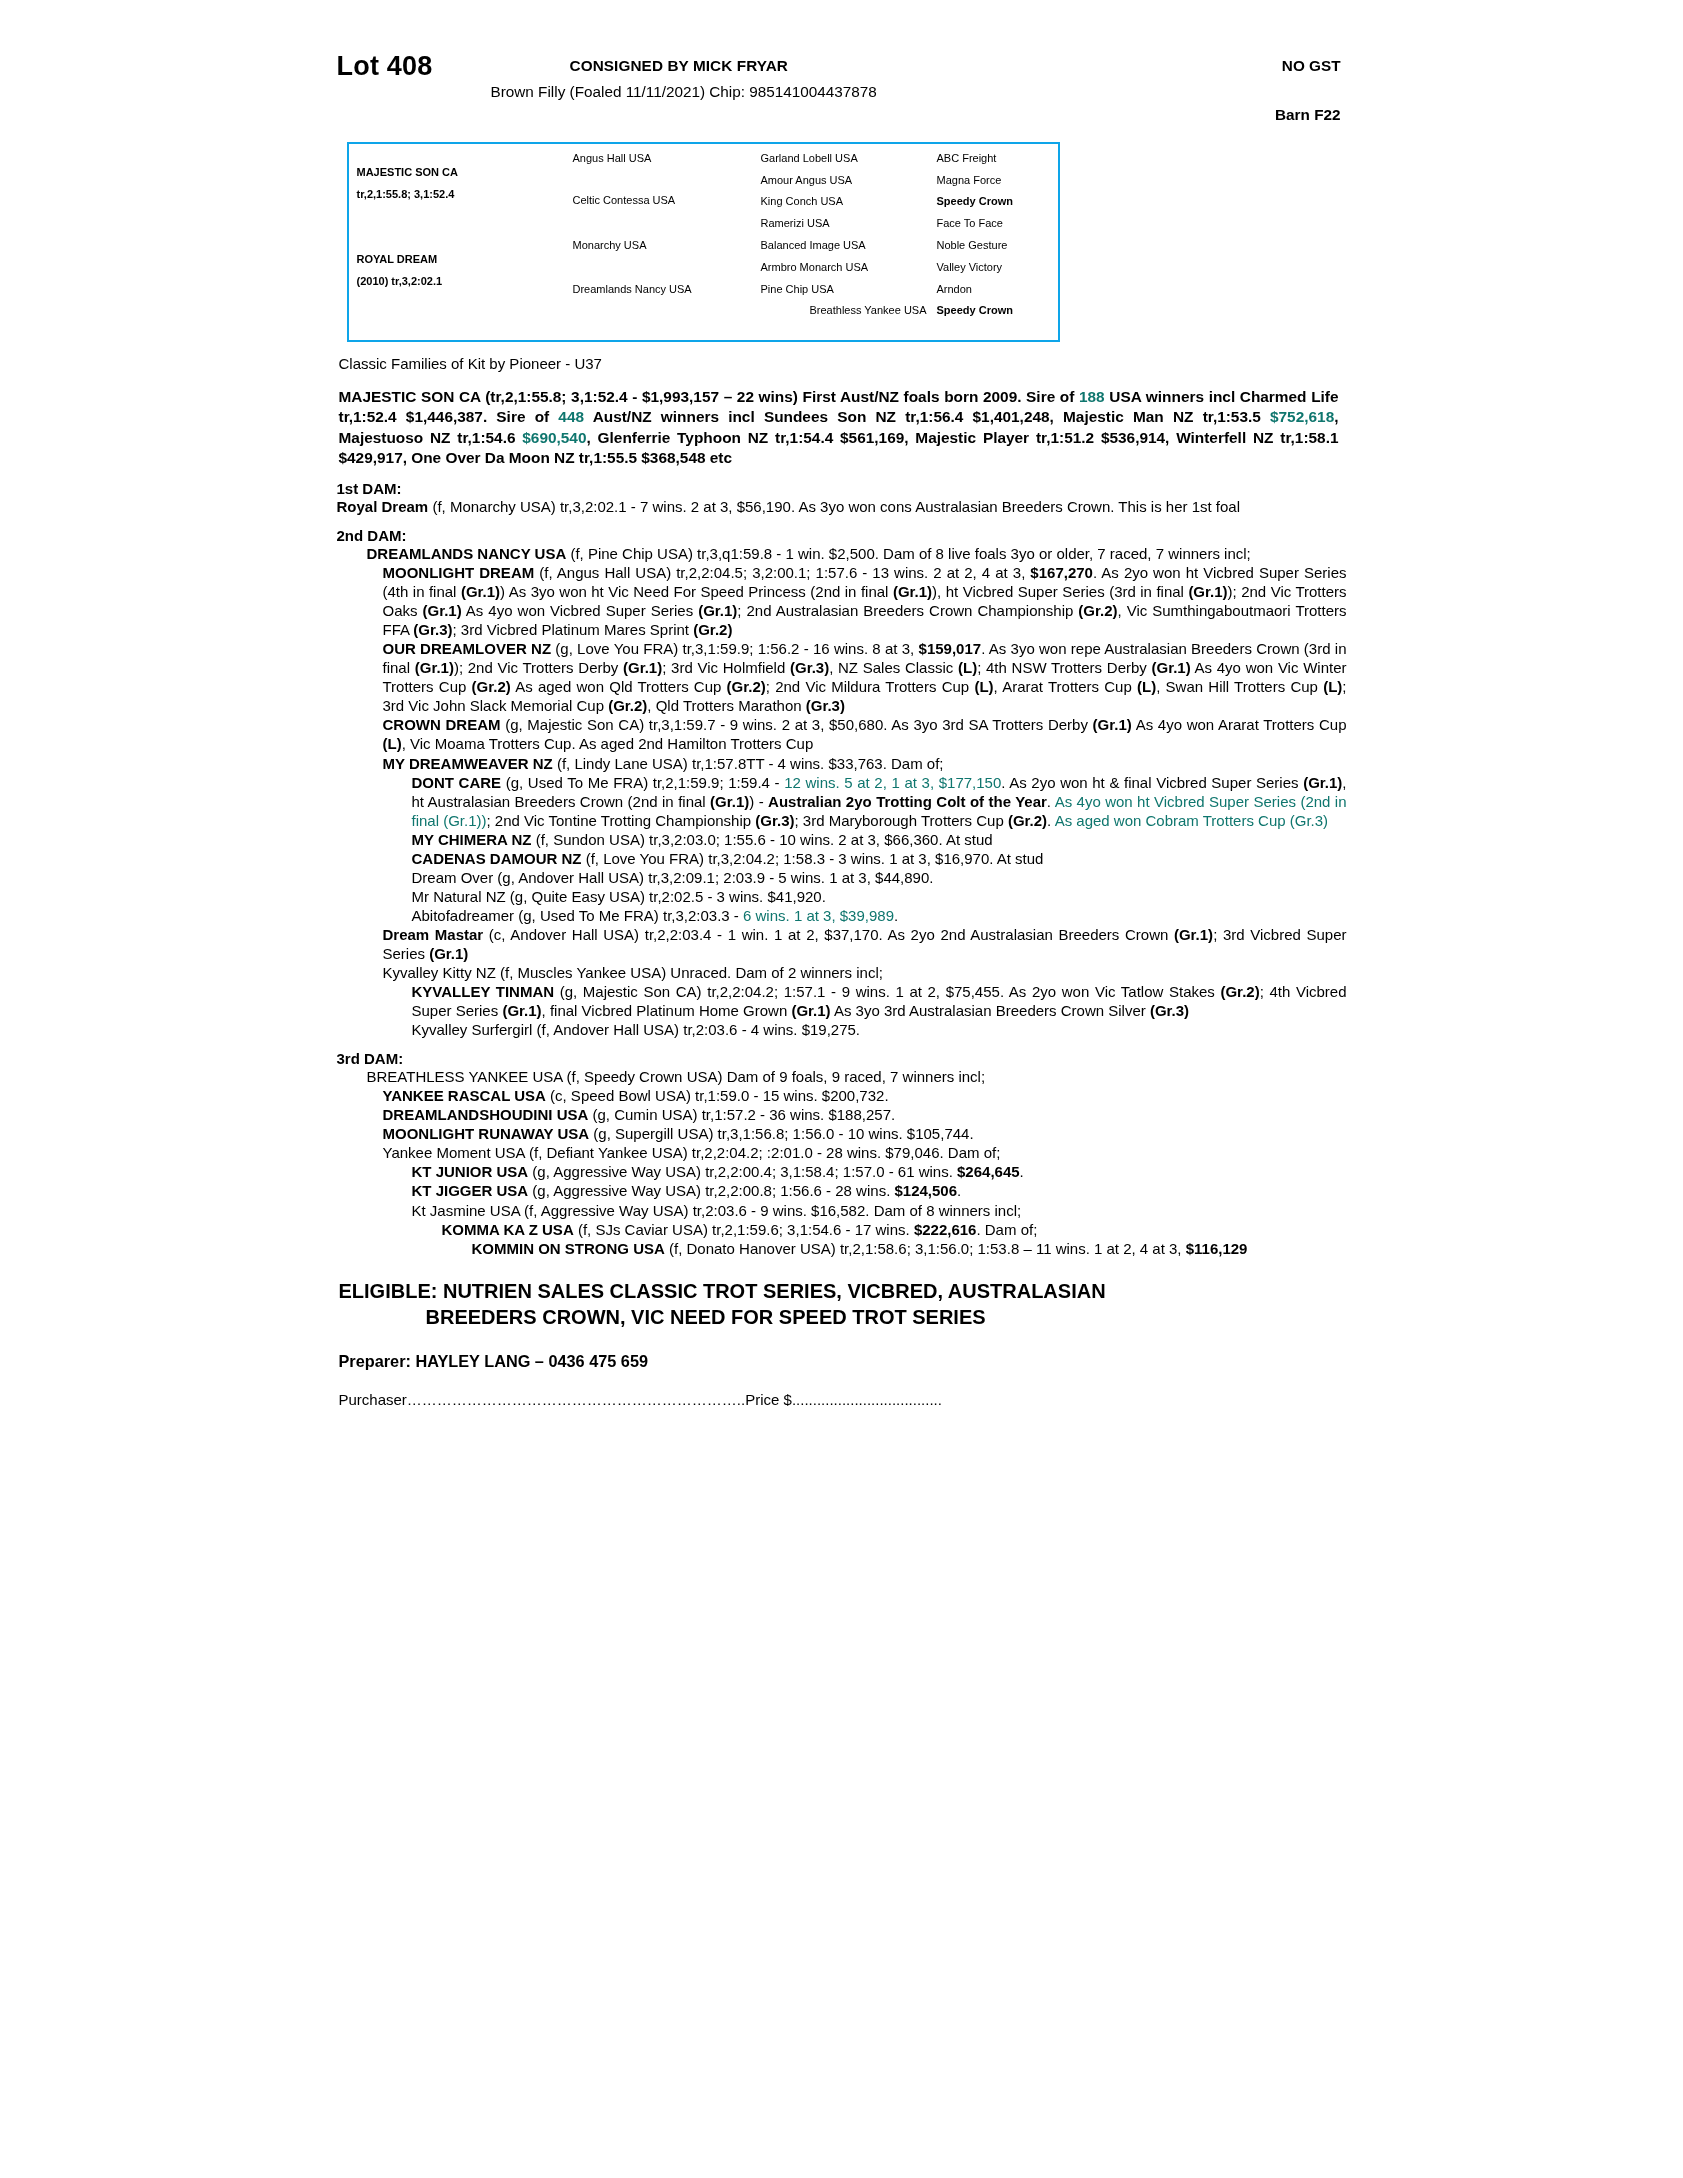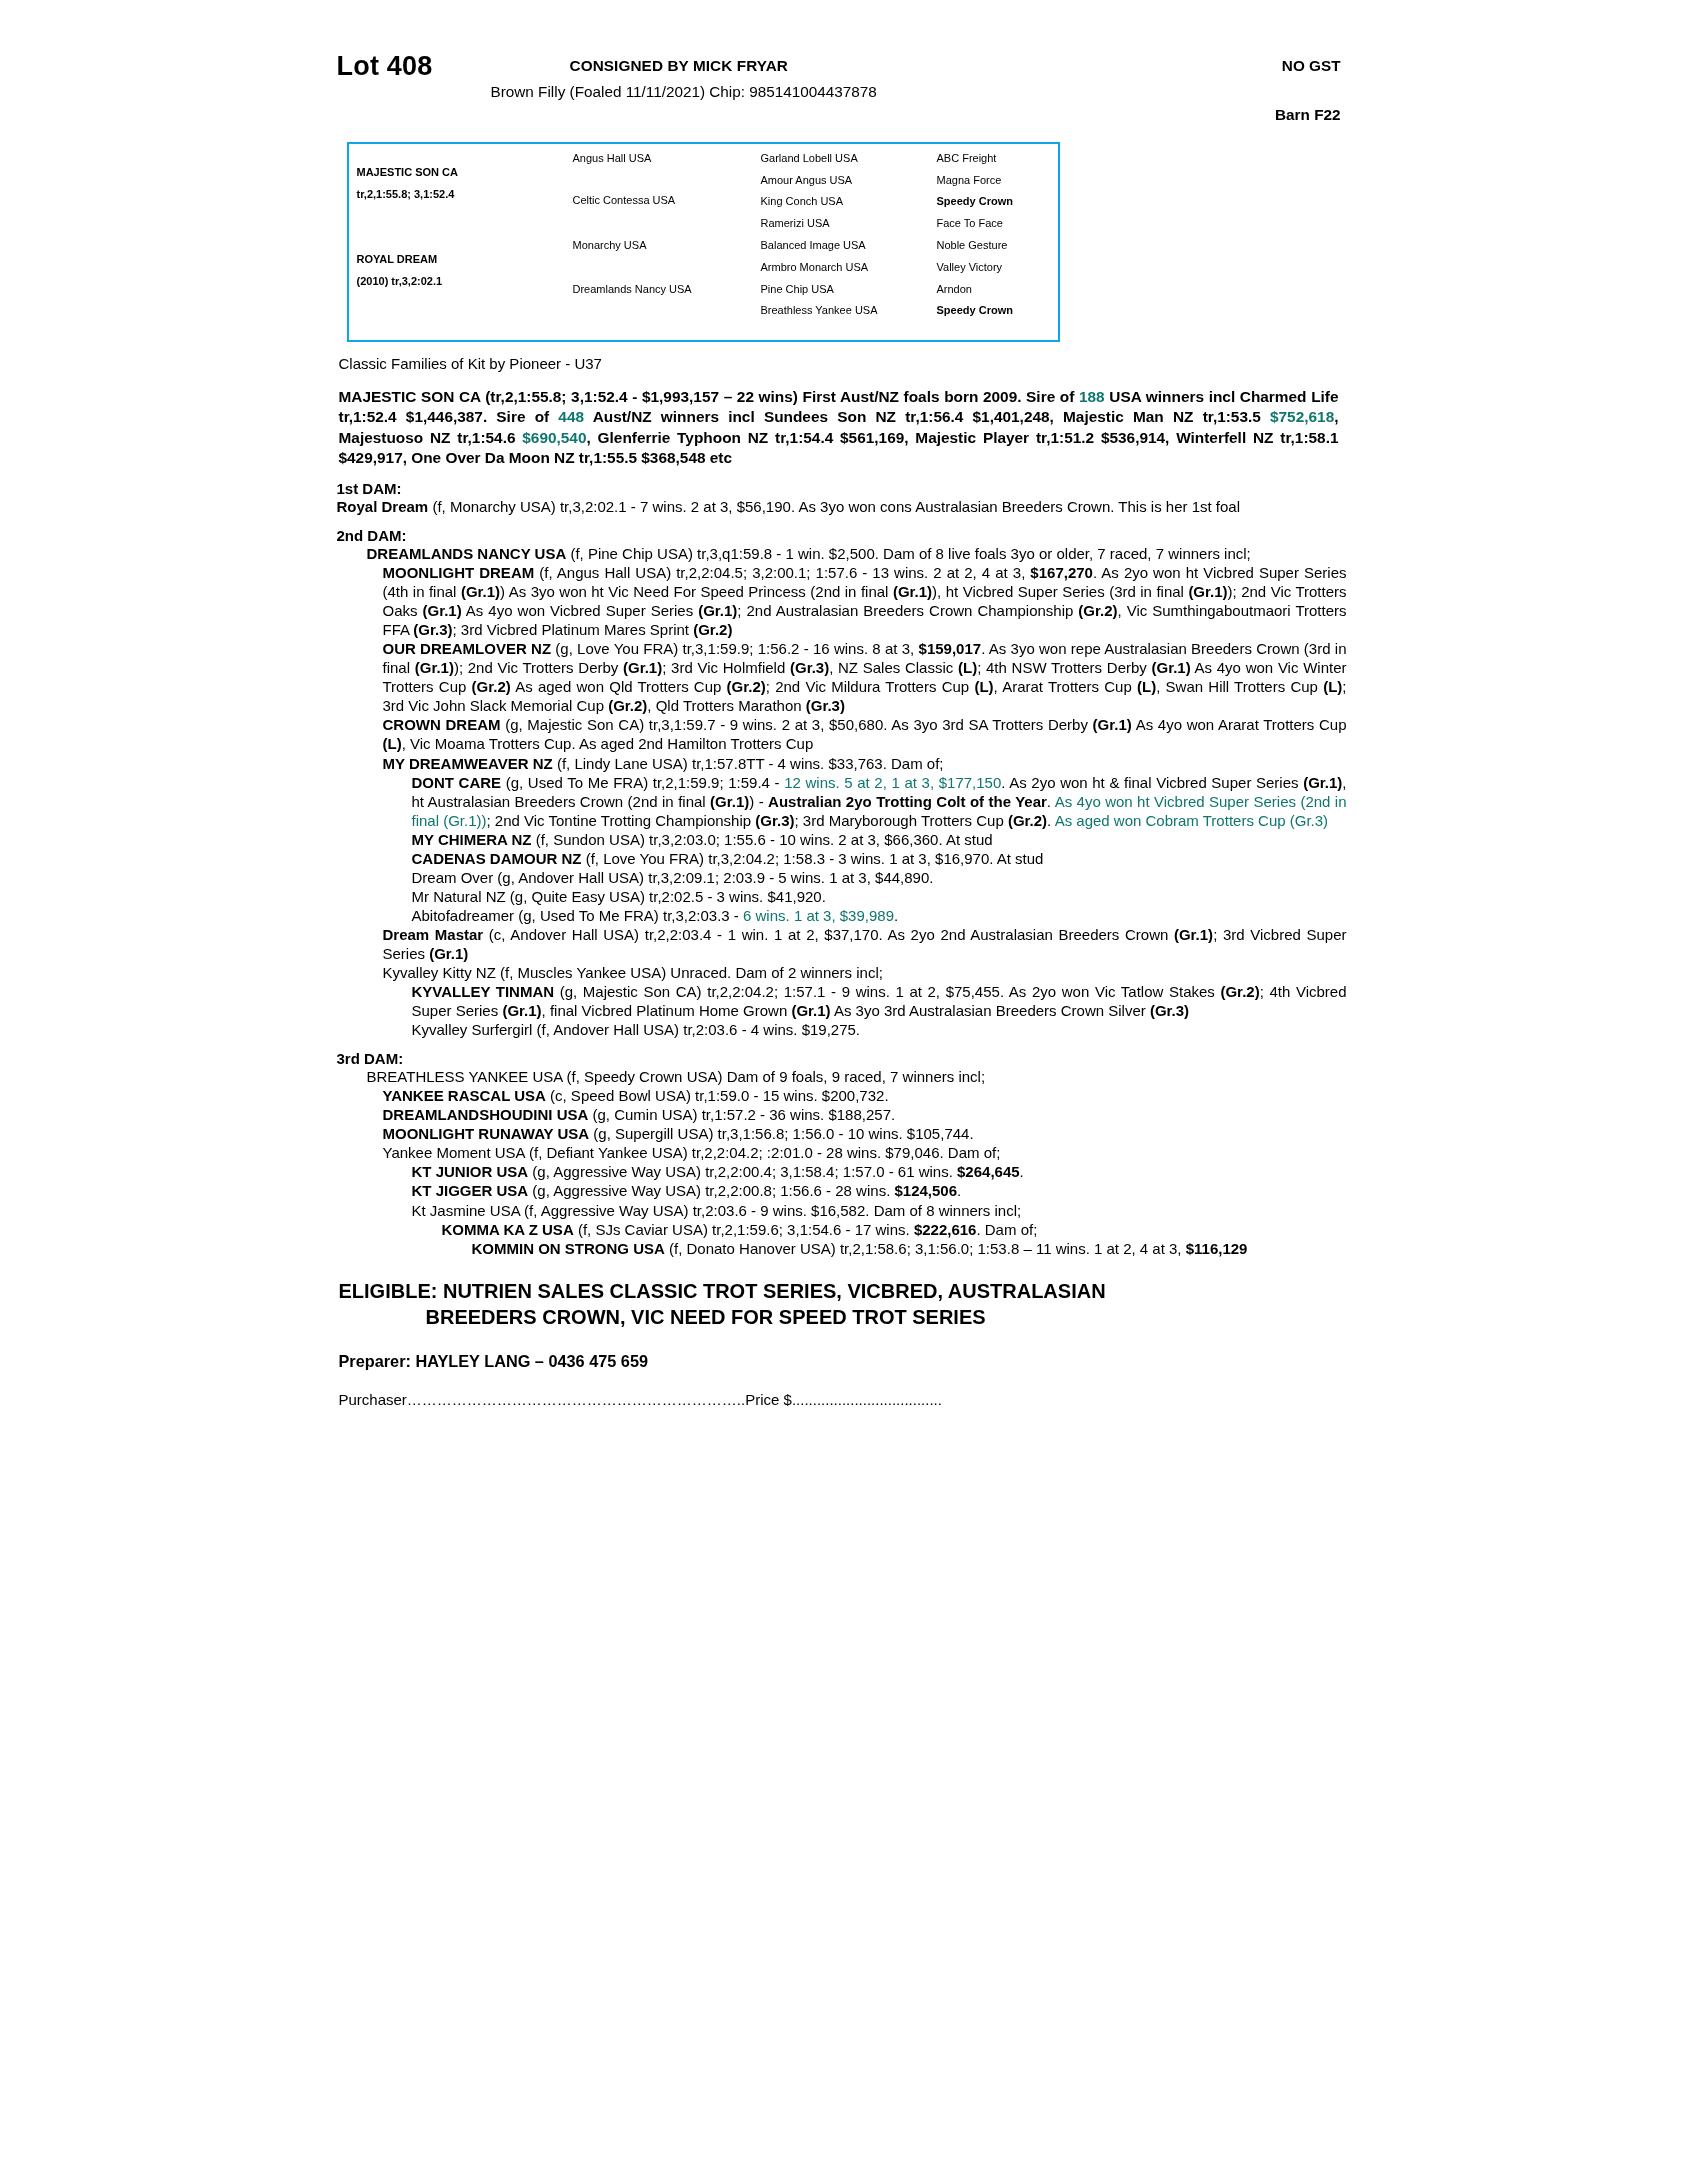--- a/index.html
+++ b/index.html
@@ -179,21 +179,21 @@
       <div class="cell" style="top:139px;">Dreamlands Nancy USA</div>
     </div>
     <div class="col c3">
       <div class="cell" style="top:8px;">Garland Lobell USA</div>
       <div class="cell" style="top:30px;">Amour Angus USA</div>
       <div class="cell" style="top:51px;">King Conch USA</div>
       <div class="cell" style="top:73px;">Ramerizi USA</div>
       <div class="cell" style="top:95px;">Balanced Image USA</div>
       <div class="cell" style="top:117px;">Armbro Monarch USA</div>
       <div class="cell" style="top:139px;">Pine Chip USA</div>
-      <div class="cell" style="top:160px;">Breathless Yankee USA</div>
+      <div class="cell" style="top:160px;text-align:right;">Breathless Yankee USA</div>
     </div>
     <div class="col c4">
       <div class="cell" style="top:8px;">ABC Freight</div>
       <div class="cell" style="top:30px;">Magna Force</div>
       <div class="cell bold" style="top:51px;">Speedy Crown</div>
       <div class="cell" style="top:73px;">Face To Face</div>
       <div class="cell" style="top:95px;">Noble Gesture</div>
       <div class="cell" style="top:117px;">Valley Victory</div>
       <div class="cell" style="top:139px;">Arndon</div>
       <div class="cell bold" style="top:160px;">Speedy Crown</div>

